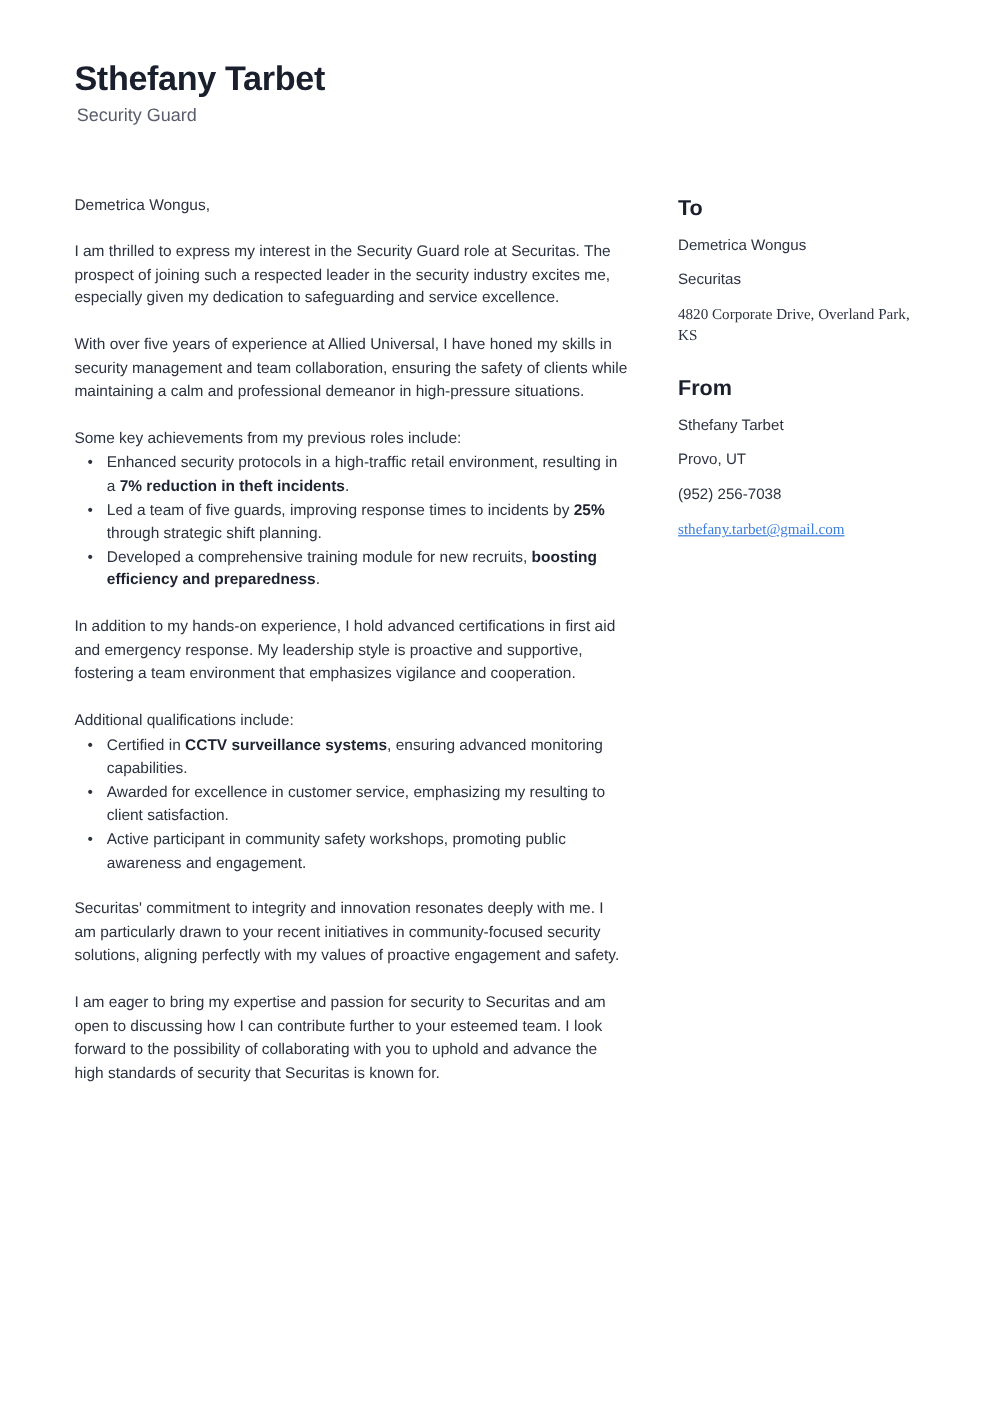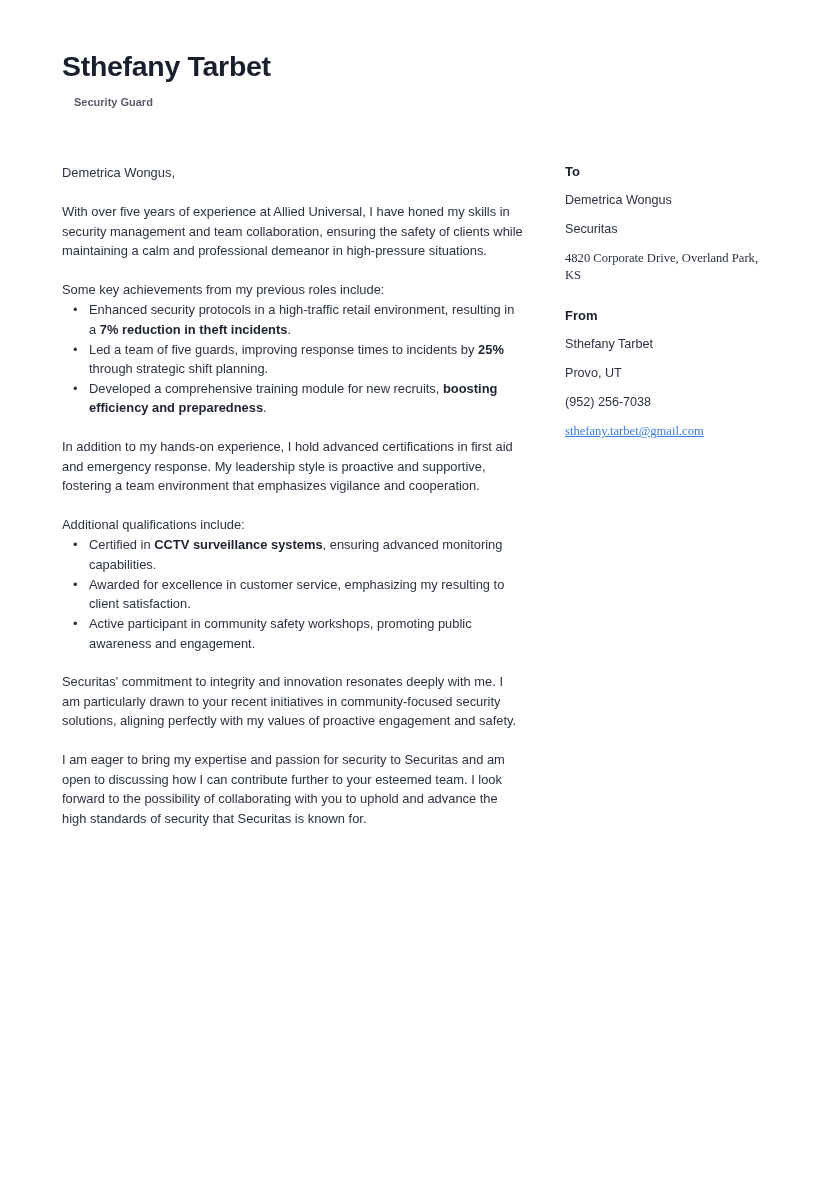--- a/index.html
+++ b/index.html
@@ -29,25 +29,24 @@
   }
   .name {
     font-size: 28.5px;
     font-weight: bold;
     letter-spacing: -0.3px;
     color: #1a1f2e;
     line-height: 1.16;
     margin: 0 0 4px 0;
   }
   .job-title {
-    font-size: 11px;
+    font-size: 15px;
     color: #575d6b;
     line-height: 1.3;
-    margin: 12px;
-    font-weight: bold;
+    margin: 2px;
   }
 
   
   .columns {
     display: flex;
     align-items: flex-start;
   }
   .main-col {
     width: 462px;
     flex: 0 0 462px;
@@ -89,21 +88,21 @@
     color: #2b3240;
     font-size: 12.9px;
     line-height: 1.52;
   }
   .letter b { font-weight: bold; color: #1d2330; }
 
   
   .side-block { margin-bottom: 24px; }
   .side-block:last-child { margin-bottom: 0; }
   .side-heading {
-    font-size: 13px;
+    font-size: 18px;
     font-weight: bold;
     color: #1a1f2e;
     line-height: 1.3;
     margin: 0 0 11px 0;
   }
   .side-line {
     font-size: 12.6px;
     line-height: 1.35;
     color: #2b3240;
     margin: 0 0 12px 0;
@@ -126,20 +125,21 @@
     <h1 class="name">Sthefany Tarbet</h1>
     <div class="job-title">Security Guard</div>
   </div>
 
   <div class="columns">
 
     <div class="main-col letter">
 
       <p>Demetrica Wongus,</p>
 
+      <p>I am thrilled to express my interest in the Security Guard role at Securitas. The prospect of joining such a respected leader in the security industry excites me, especially given my dedication to safeguarding and service excellence.</p>
 
       <p>With over five years of experience at Allied Universal, I have honed my skills in security management and team collaboration, ensuring the safety of clients while maintaining a calm and professional demeanor in high-pressure situations.</p>
 
       <p class="lead-in">Some key achievements from my previous roles include:</p>
 
       <ul>
         <li><span>Enhanced security protocols in a high-traffic retail environment, resulting in a </span><b>7% reduction in theft incidents</b><span>.</span></li>
         <li><span>Led a team of five guards, improving response times to incidents by </span><b>25%</b><span> through strategic shift planning.</span></li>
         <li><span>Developed a comprehensive training module for new recruits, </span><b>boosting efficiency and preparedness</b><span>.</span></li>
       </ul>

